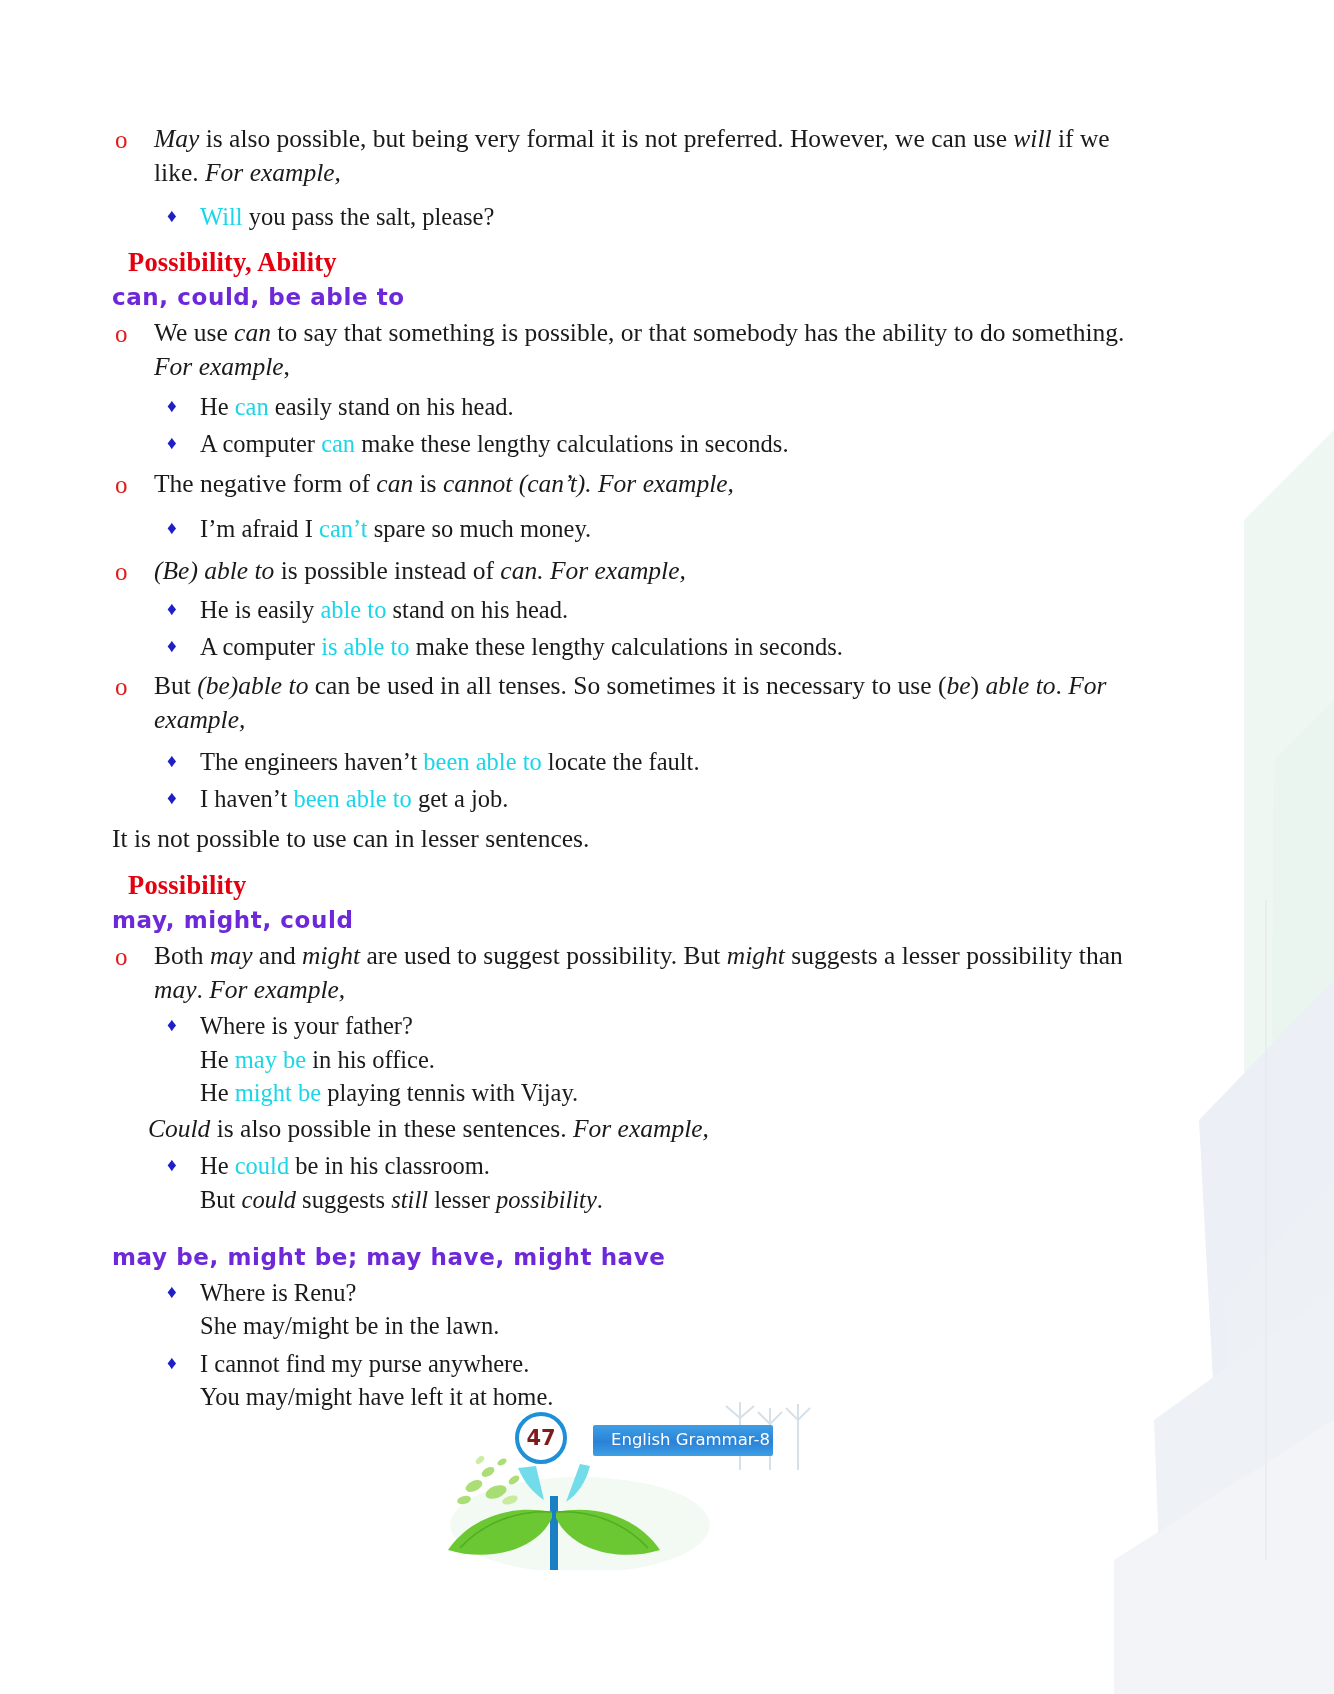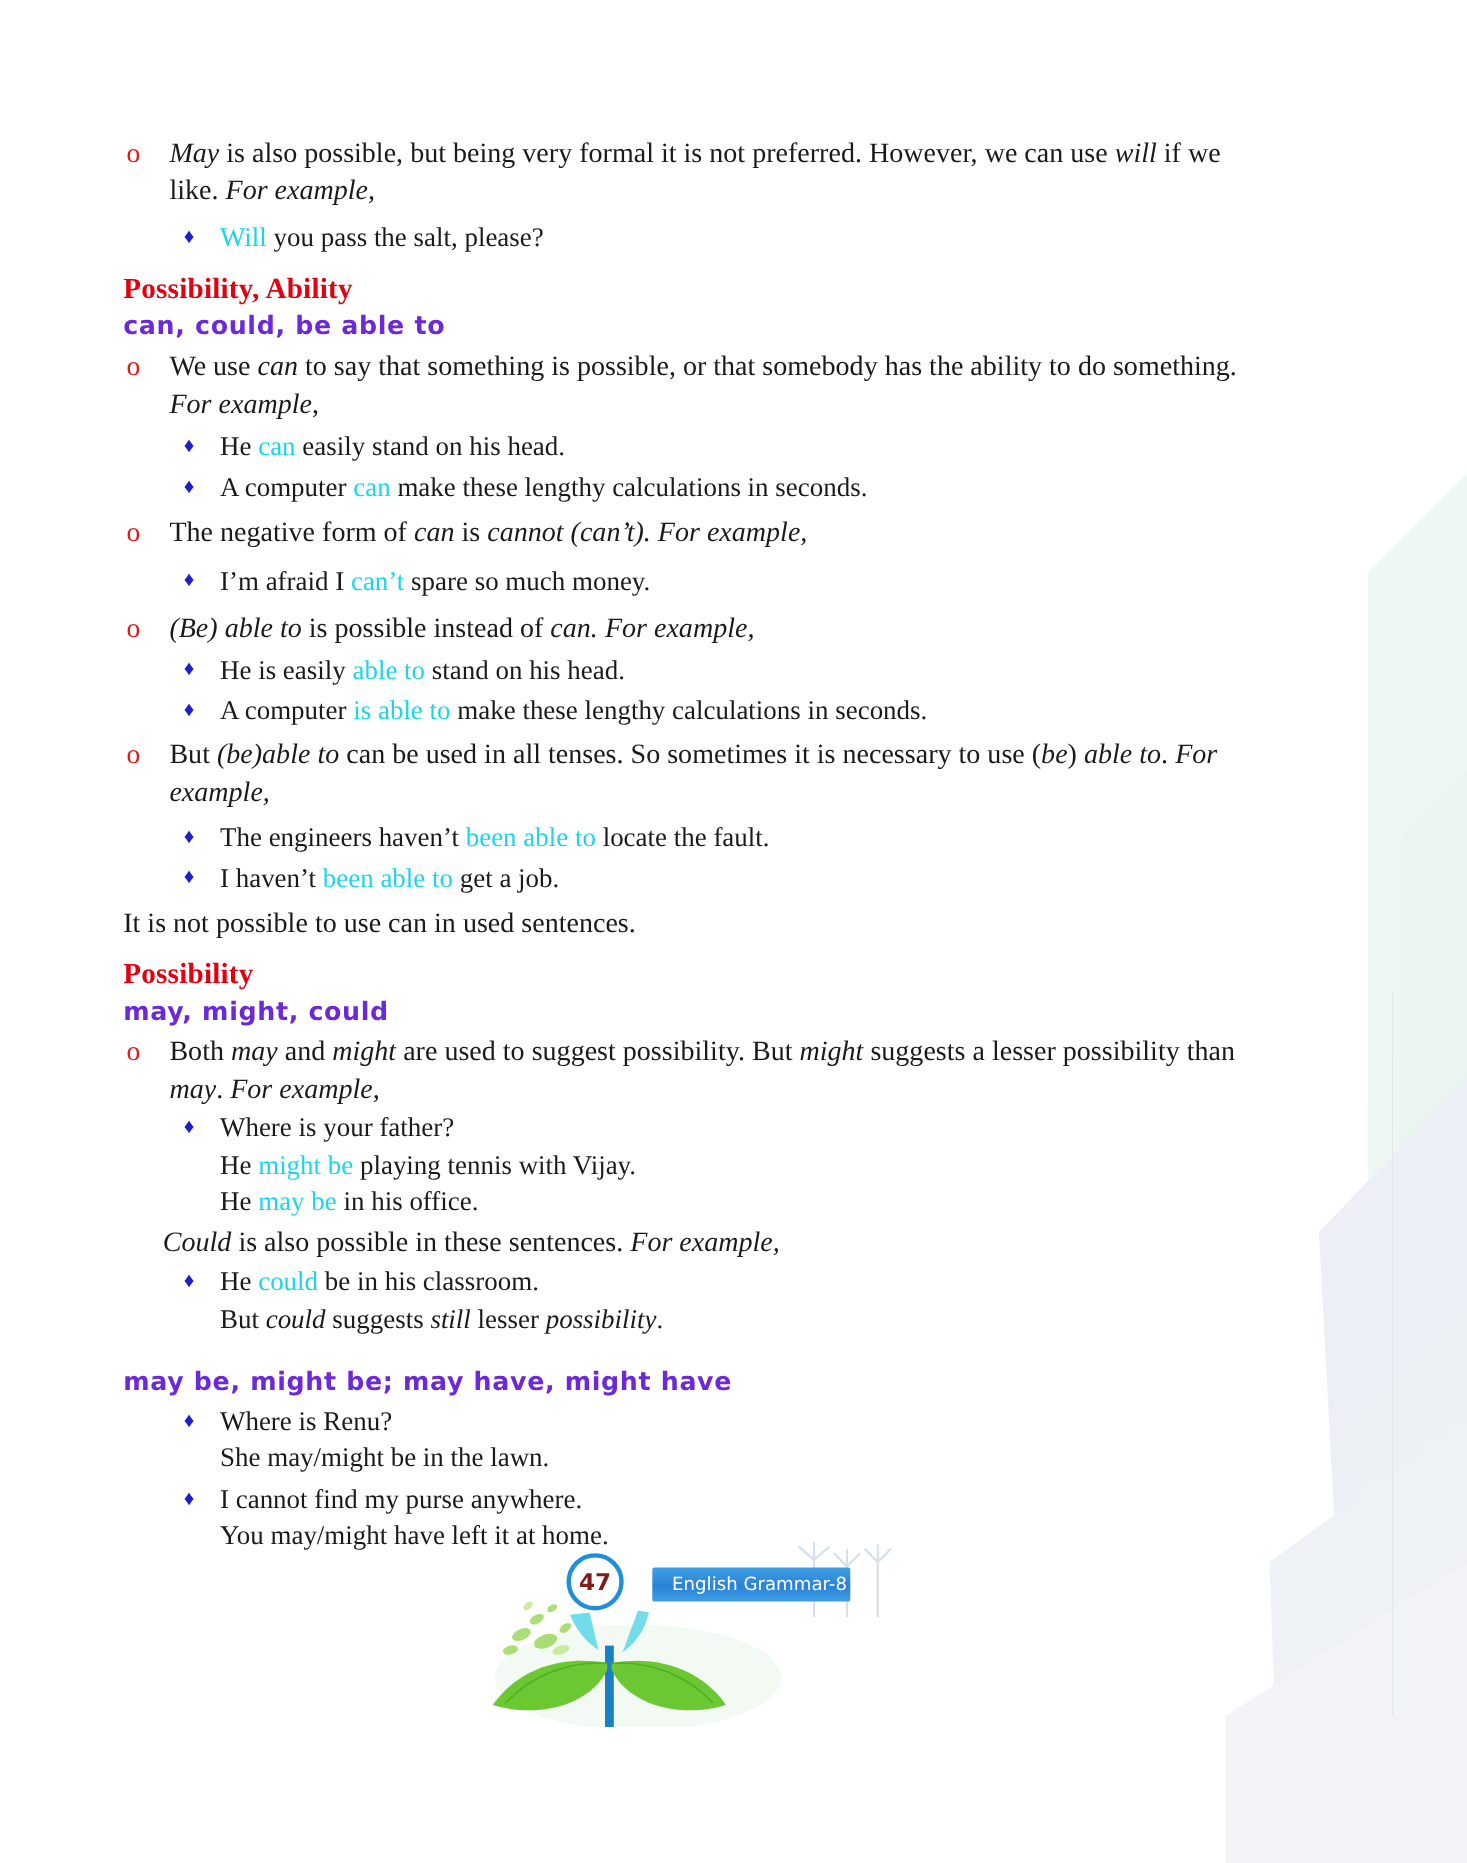--- a/index.html
+++ b/index.html
@@ -83,21 +83,21 @@
   .ex .sub {
     display: block;
   }
 
   
   h2.red-head {
     color: #e3000f;
     font-family: "Liberation Serif", serif;
     font-weight: bold;
     font-size: 26.5px;
-    margin: 14px 0 6px 0;
+    margin: 14px 0 6px 16px;
     letter-spacing: 0.2px;
   }
   h3.blue-head {
     color: #6d28d9;
     font-family: "DejaVu Sans", sans-serif;
     font-weight: bold;
     font-size: 23px;
     margin: 6px 0 6px 0;
     letter-spacing: 0.6px;
   }
@@ -223,34 +223,34 @@
     </p>
 
     <p class="ex" style="margin-top:8px;">
       <span class="dmark">♦</span><span>The engineers haven’t </span><span class="hl">been able to</span><span> locate the fault.</span>
     </p>
 
     <p class="ex" style="margin-top:4px;">
       <span class="dmark">♦</span><span>I haven’t </span><span class="hl">been able to</span><span> get a job.</span>
     </p>
 
-    <p class="plain" style="margin-top:6px;">It is not possible to use can in used sentences.</p>
+    <p class="plain" style="margin-top:6px;">It is not possible to use can in lesser sentences.</p>
 
     <h2 class="red-head">Possibility</h2>
 
     <h3 class="blue-head">may, might, could</h3>
 
     <p class="para">
       <span class="omark">o</span><span>Both </span><i>may</i><span> and </span><i>might</i><span> are used to suggest possibility. But </span><i>might</i><span> suggests a lesser possibility than </span><i>may</i><span>. </span><i>For example,</i>
     </p>
 
     <p class="ex" style="margin-top:3px;">
       <span class="dmark">♦</span><span>Where is your father?</span>
+      <span class="sub"><span>He </span><span class="hl">may be</span><span> in his office.</span></span>
       <span class="sub"><span>He </span><span class="hl">might be</span><span> playing tennis with Vijay.</span></span>
-      <span class="sub"><span>He </span><span class="hl">may be</span><span> in his office.</span></span>
     </p>
 
     <p class="plain-indent" style="margin-top:3px;">
       <i>Could</i><span> is also possible in these sentences. </span><i>For example,</i>
     </p>
 
     <p class="ex" style="margin-top:3px;">
       <span class="dmark">♦</span><span>He </span><span class="hl">could</span><span> be in his classroom.</span>
       <span class="sub"><span>But </span><i>could</i><span> suggests </span><i>still</i><span> lesser </span><i>possibility</i><span>.</span></span>
     </p>

